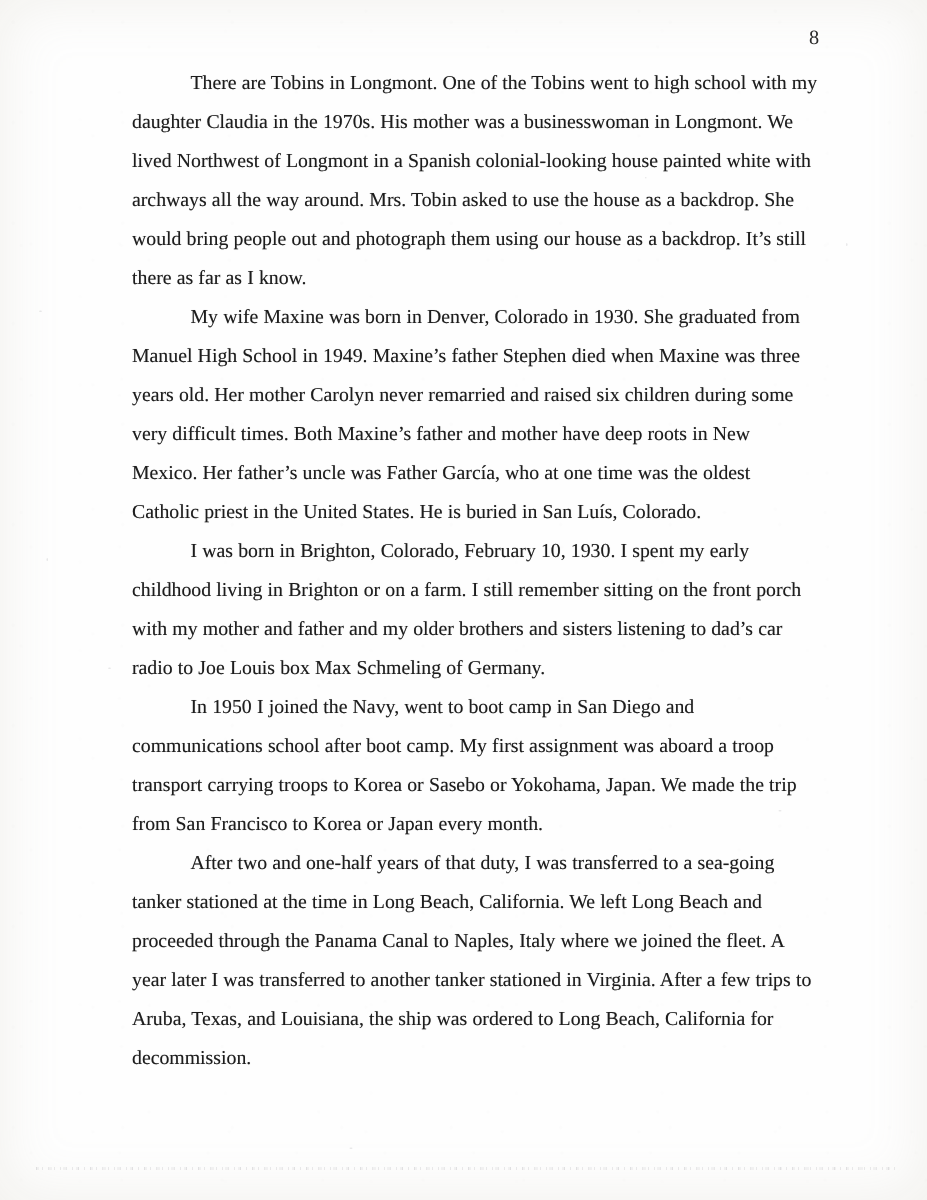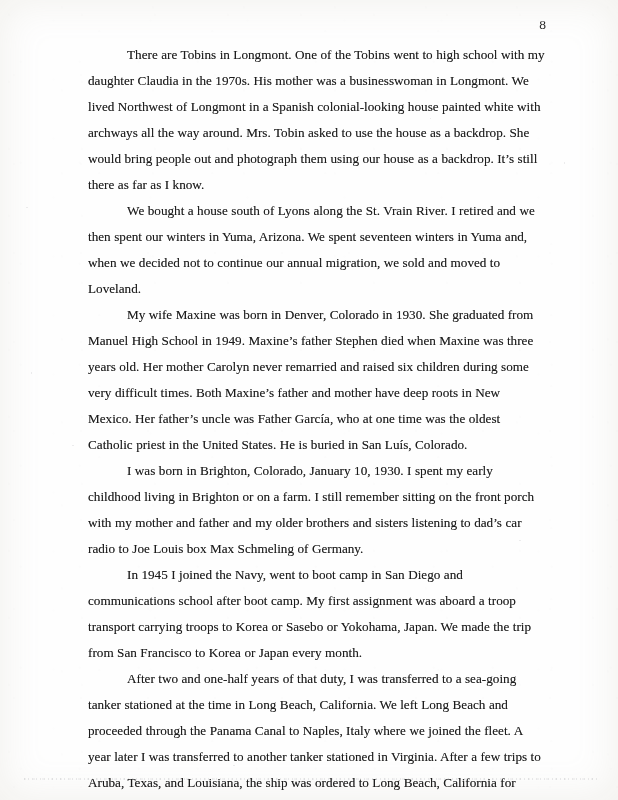--- a/index.html
+++ b/index.html
@@ -105,24 +105,23 @@
 <body>
 
 <div id="page">
 
   <div id="paper-grain"></div>
 
   <div id="page-number">8</div>
 
   <div id="body-text">
     <p>There are Tobins in Longmont. One of the Tobins went to high school with my daughter Claudia in the 1970s. His mother was a businesswoman in Longmont.  We lived Northwest of Longmont in a Spanish colonial-looking house painted white with archways all the way around. Mrs. Tobin asked to use the house as a backdrop. She would bring people out and photograph them using our house as a backdrop. It’s still there as far as I know.</p>
-    <p>We bought a house south of Lyons along the St. Vrain River. I retired and we then spent our winters in Yuma, Arizona. We spent seventeen winters in Yuma and, when we decided not to continue our annual migration, we sold and moved to Loveland.</p>
     <p>My wife Maxine was born in Denver, Colorado in 1930. She graduated from Manuel High School in 1949. Maxine’s father Stephen died when Maxine was three years old. Her mother Carolyn never remarried and raised six children during some very difficult times. Both Maxine’s father and mother have deep roots in New Mexico. Her father’s uncle was Father García, who at one time was the oldest Catholic priest in the United States. He is buried in San Luís, Colorado.</p>
-    <p>I was born in Brighton, Colorado, January 10, 1930. I spent my early childhood living in Brighton or on a farm. I still remember sitting on the front porch with my mother and father and my older brothers and sisters listening to dad’s car radio to Joe Louis box Max Schmeling of Germany.</p>
-    <p>In 1945 I joined the Navy, went to boot camp in San Diego and communications school after boot camp. My first assignment was aboard a troop transport carrying troops to Korea or Sasebo or Yokohama, Japan. We made the trip from San Francisco to Korea or Japan every month.</p>
+    <p>I was born in Brighton, Colorado, February 10, 1930. I spent my early childhood living in Brighton or on a farm. I still remember sitting on the front porch with my mother and father and my older brothers and sisters listening to dad’s car radio to Joe Louis box Max Schmeling of Germany.</p>
+    <p>In 1950 I joined the Navy, went to boot camp in San Diego and communications school after boot camp. My first assignment was aboard a troop transport carrying troops to Korea or Sasebo or Yokohama, Japan. We made the trip from San Francisco to Korea or Japan every month.</p>
     <p>After two and one-half years of that duty, I was transferred to a sea-going tanker stationed at the time in Long Beach, California. We left Long Beach and proceeded through the Panama Canal to Naples, Italy where we joined the fleet. A year later I was transferred to another tanker stationed in Virginia. After a few trips to Aruba, Texas, and Louisiana, the ship was ordered to Long Beach, California for decommission.</p>
   </div>
 
   <div id="scan-artifact-line"></div>
 
   <div class="speck" style="left:26px;  top:207px; width:2px; height:1px;"></div>
   <div class="speck" style="left:31px;  top:372px; width:1px; height:2px;"></div>
   <div class="speck" style="left:72px;  top:445px; width:2px; height:1px;"></div>
   <div class="speck" style="left:564px; top:162px; width:1px; height:2px;"></div>
   <div class="speck" style="left:233px; top:765px; width:2px; height:1px;"></div>

